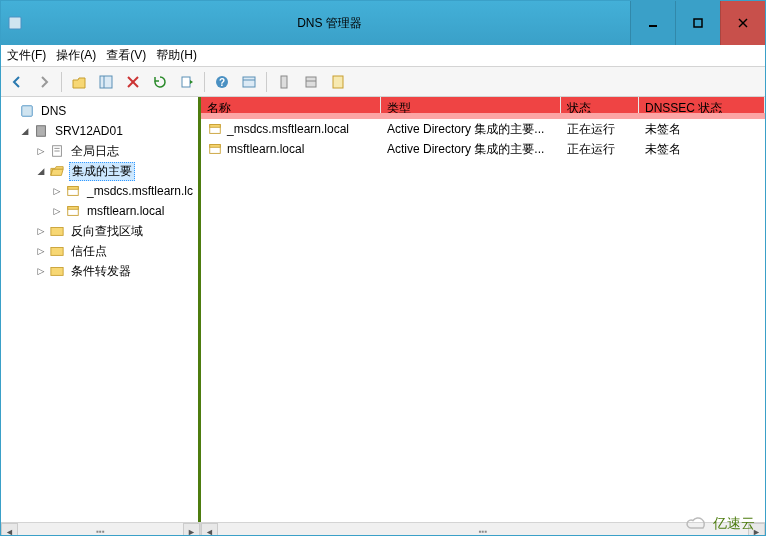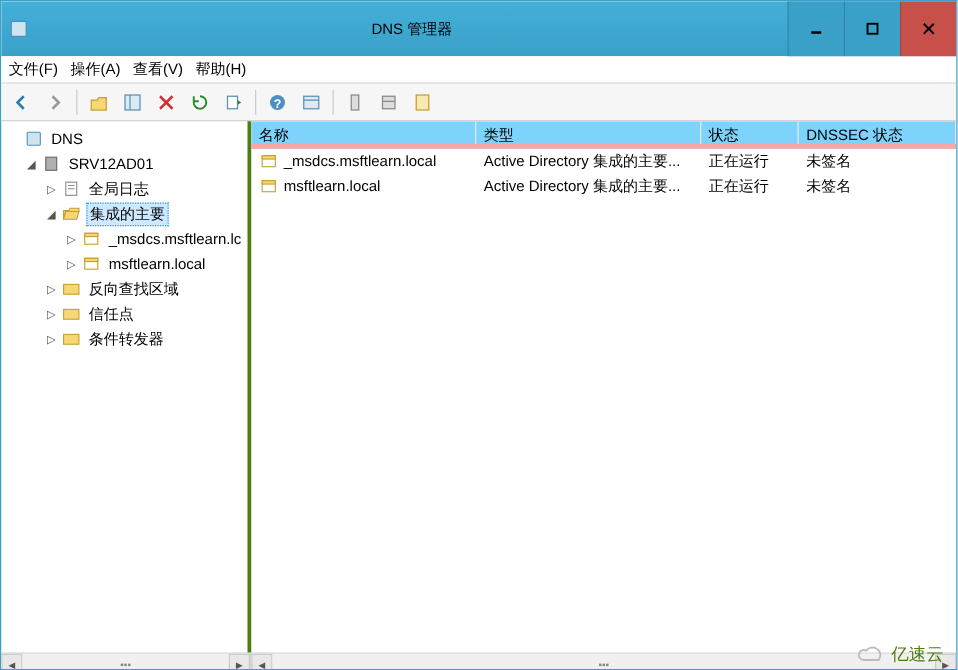--- a/index.html
+++ b/index.html
@@ -108,22 +108,22 @@
 .l4 { padding-left: 50px; }
 .listpane {
   flex: 1;
   display: flex;
   flex-direction: column;
   overflow: hidden;
 }
 .colhdr {
   height: 22px;
   display: flex;
-  border-bottom: 4px solid #fca5a5;
-  background: #7dd3fc;
+  border-bottom: 6px solid #fca5a5;
+  background: #ef4444;
 }
 .colhdr .col {
   padding: 3px 6px;
   border-right: 1px solid #e8e8e8;
   font-size: 12px;
   overflow: hidden; text-overflow: ellipsis; white-space: nowrap;
 }
 .c-name { width: 180px; }
 .c-type { width: 180px; }
 .c-state { width: 78px; }

